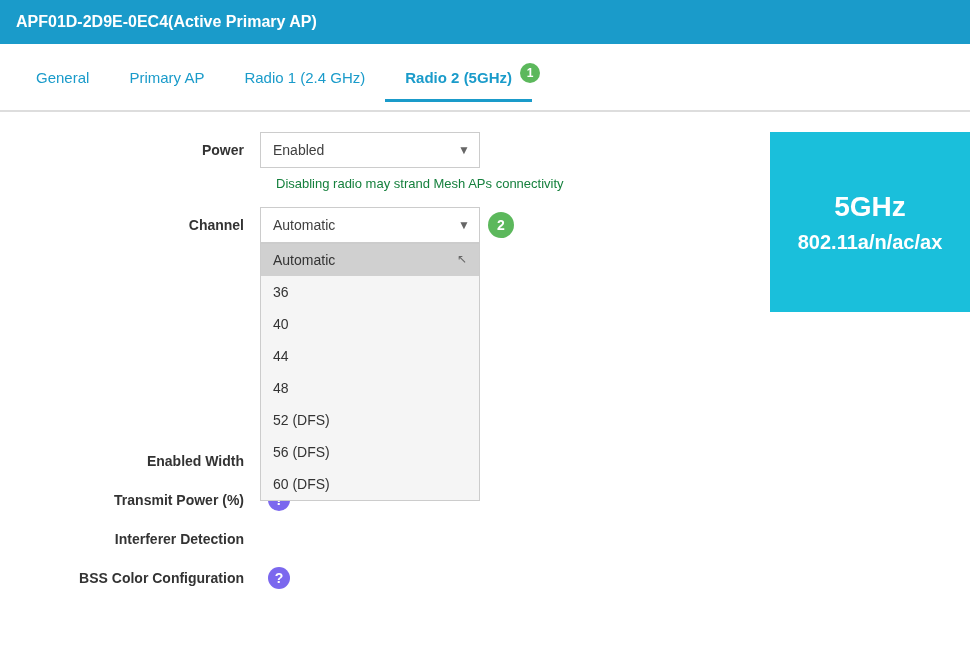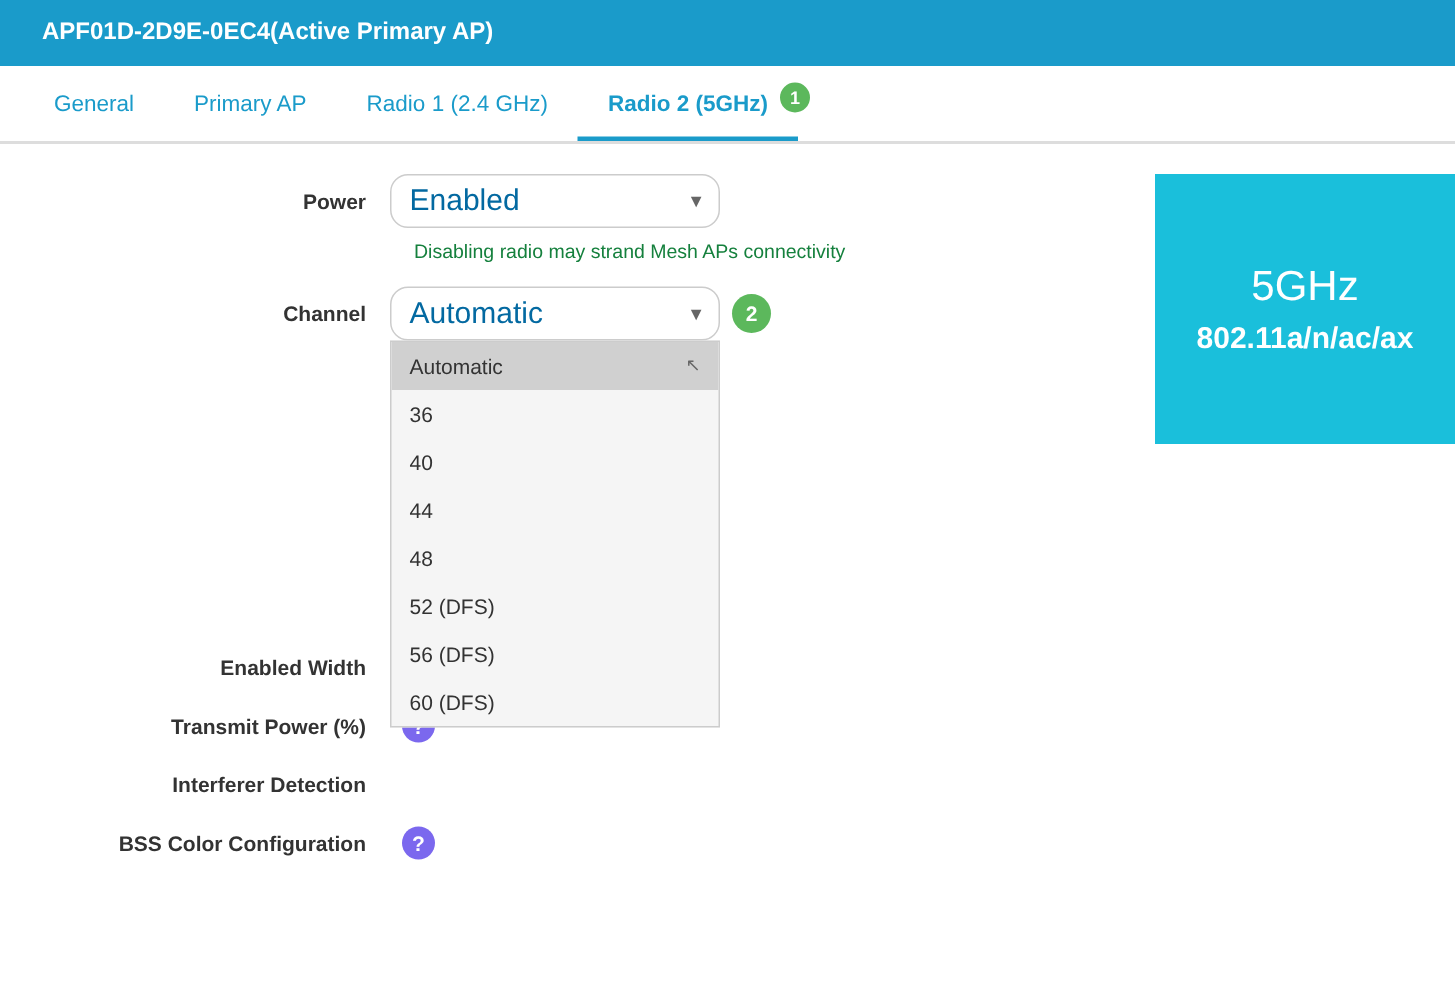--- a/index.html
+++ b/index.html
@@ -2,36 +2,36 @@
 <html><head>
   <meta charset="utf-8">
   <style>
     * { box-sizing: border-box; margin: 0; padding: 0; }
     body { font-family: Arial, sans-serif; font-size: 14px; background: #fff; width: 970px; height: 670px; overflow: hidden; }
 
     
     .header {
       background: #1a9bca;
       color: #fff;
-      padding: 10px 28px;
+      padding: 10px 16px;
       font-size: 16px;
       font-weight: bold;
       height: 44px;
       display: flex;
       align-items: center;
     }
 
     
     .tabs {
       display: flex;
       align-items: center;
       border-bottom: 2px solid #ddd;
       padding: 0 16px;
       position: relative;
-      height: 52px;
+      height: 68px;
     }
     .tab {
       padding: 14px 20px;
       cursor: pointer;
       color: #1a9bca;
       font-size: 15px;
       text-decoration: none;
       position: relative;
     }
     .tab.active {
@@ -107,25 +107,25 @@
 
     
     .select-wrapper {
       position: relative;
       display: inline-block;
     }
     .select-box {
       width: 220px;
       height: 36px;
       border: 1px solid #ccc;
-      border-radius: 12px;
+      border-radius: 0;
       background: #fff;
       padding: 0 32px 0 12px;
-      font-size: 20px;
-      color: #0369a1;
+      font-size: 14px;
+      color: #404040;
       appearance: none;
       cursor: pointer;
       display: flex;
       align-items: center;
     }
     .select-arrow {
       position: absolute;
       right: 10px;
       top: 50%;
       transform: translateY(-50%);
@@ -208,21 +208,21 @@
       display: flex;
       flex-direction: column;
       align-items: center;
       justify-content: center;
       padding: 30px 20px;
       min-height: 180px;
       align-self: flex-start;
     }
     .side-panel-freq {
       font-size: 28px;
-      font-weight: normal;
+      font-weight: bold;
       margin-bottom: 8px;
       text-align: right;
     }
     .side-panel-standard {
       font-size: 20px;
       font-weight: bold;
       text-align: center;
     }
   </style>
 </head>

